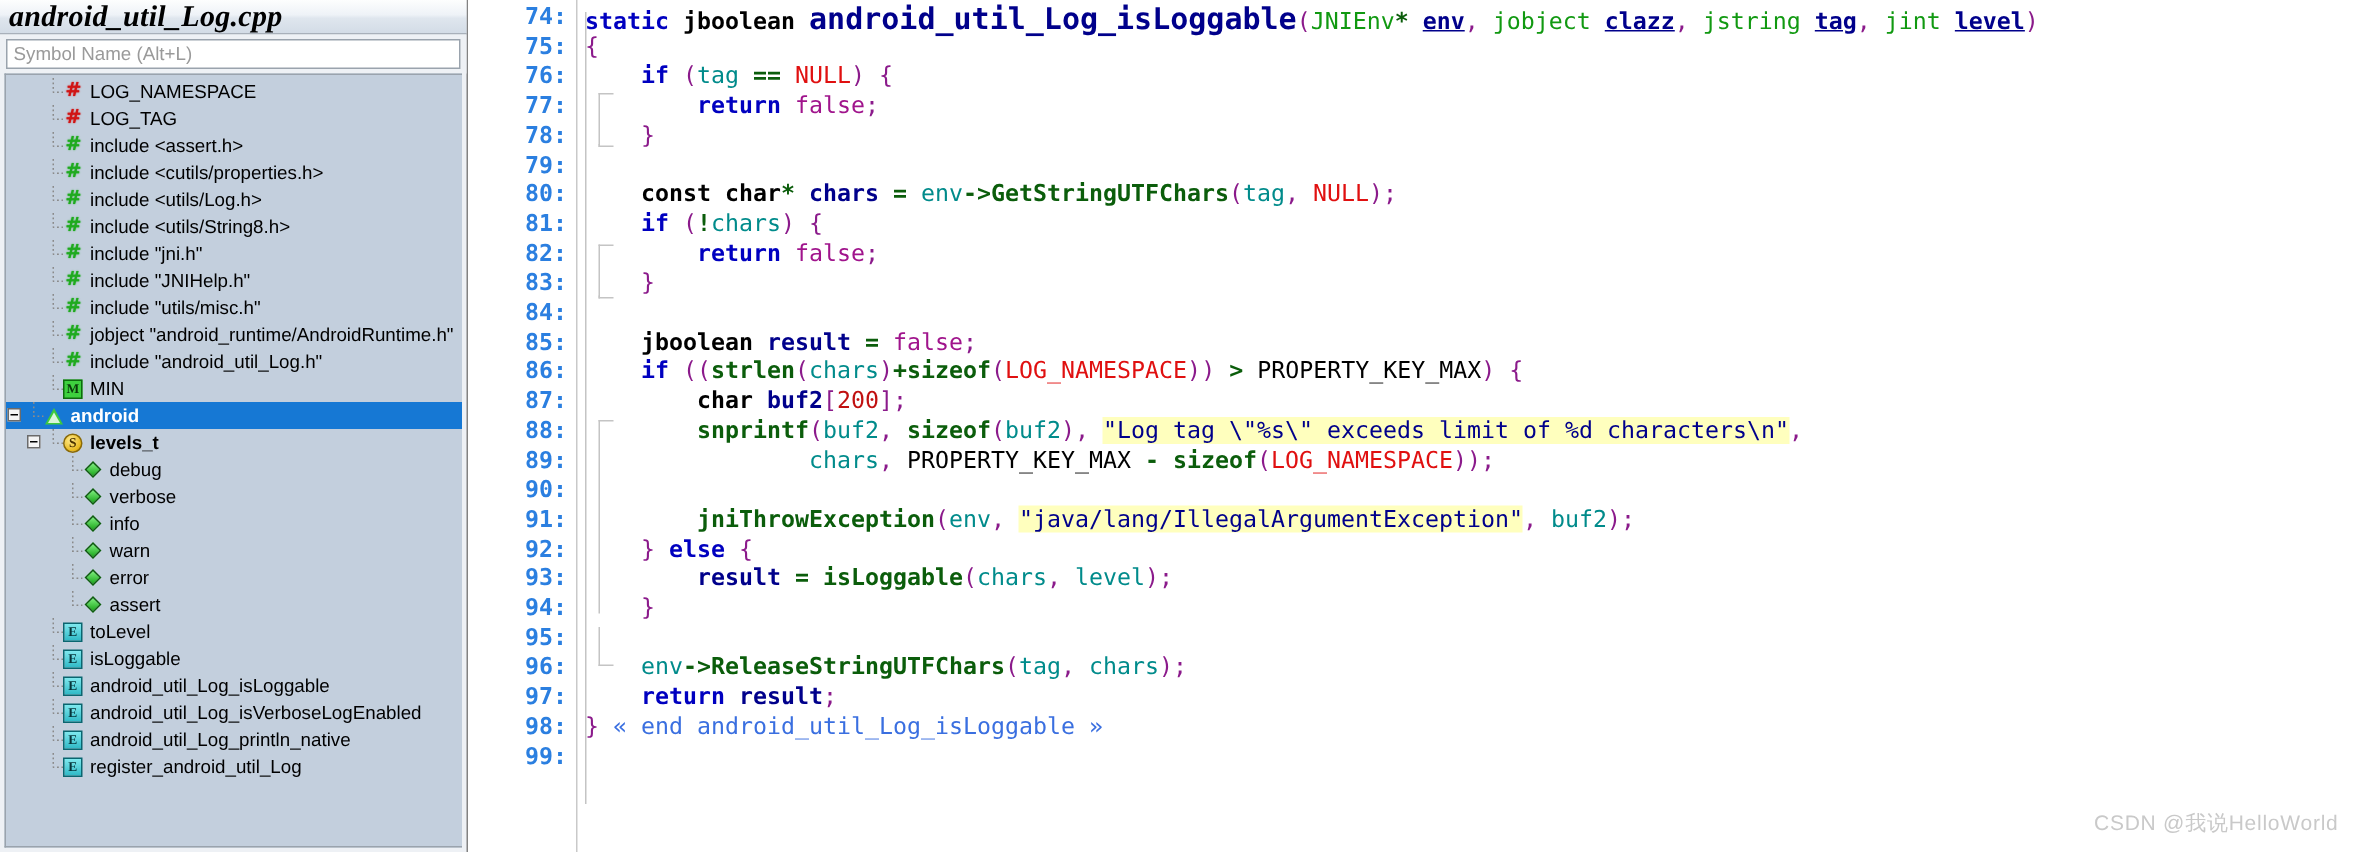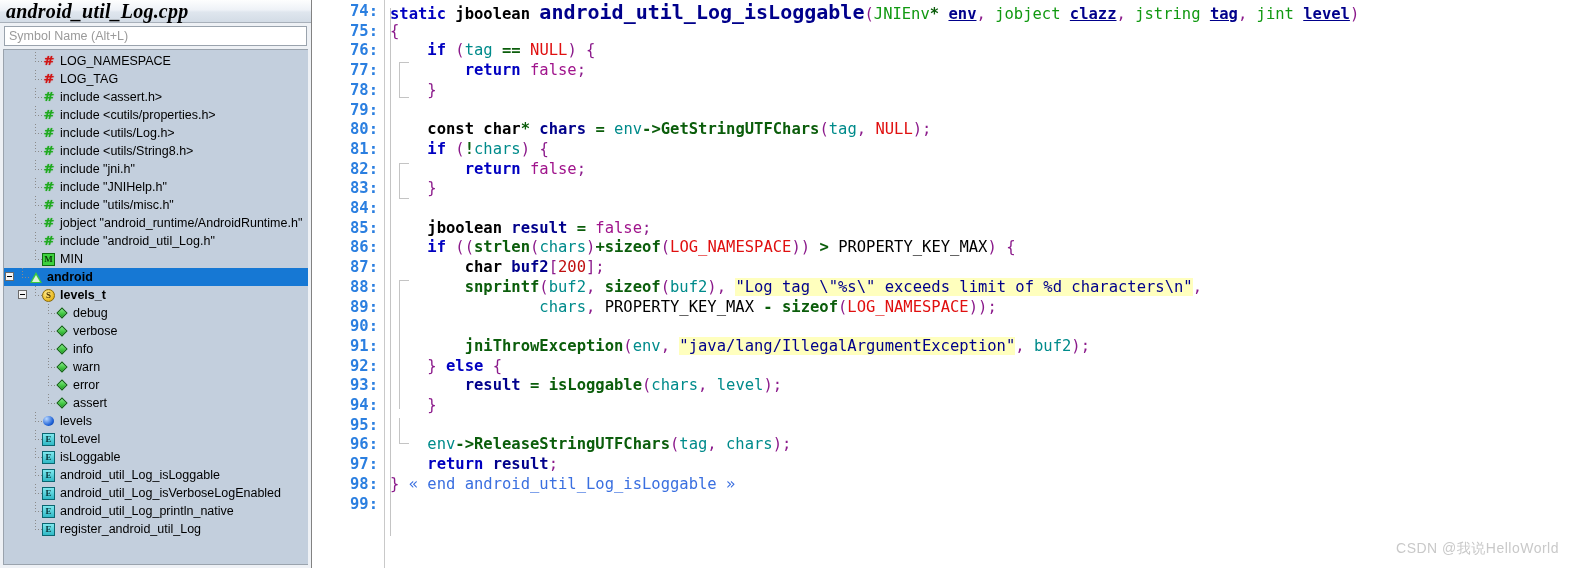--- a/index.html
+++ b/index.html
@@ -50,21 +50,21 @@
   }
   .tree{
     padding:2px 0 0 0;
     font-family:"Liberation Sans", sans-serif;
     font-size:12.5px;color:#000;
   }
   .trow{
     height:18px;display:flex;align-items:center;
     white-space:nowrap;position:relative;
   }
-  .trow.selected{background:#1678d4;color:#000000;font-weight:bold;text-align:center;}
+  .trow.selected{background:#1678d4;color:#ffffff;font-weight:bold;text-align:center;}
   .tlabel{line-height:18px;}
   .indent{display:inline-block;height:18px;flex:0 0 auto;}
   .elbow{
     display:inline-block;width:12px;height:18px;flex:0 0 auto;position:relative;
   }
   .elbow:before{
     content:"";position:absolute;left:5px;top:0;width:1px;height:9px;
     background-image:linear-gradient(to bottom,#8a8a8a 50%,transparent 0%);
     background-size:1px 3px;background-repeat:repeat-y;
   }
@@ -335,26 +335,20 @@
           </div>
           <div class="trow">
             <span class="indent" style="width: 39px;"></span>
             <span class="elbow"></span>
             <span class="ico ico-diam"></span>
             <span class="tlabel">assert</span>
           </div>
           <div class="trow">
             <span class="indent" style="width: 26px;"></span>
             <span class="elbow"></span>
-            <span class="ico ico-sph"></span>
-            <span class="tlabel">levels</span>
-          </div>
-          <div class="trow">
-            <span class="indent" style="width: 26px;"></span>
-            <span class="elbow"></span>
             <span class="ico">
               <span class="ico-fbox" style="display: block;">E</span>
             </span>
             <span class="tlabel">toLevel</span>
           </div>
           <div class="trow">
             <span class="indent" style="width: 26px;"></span>
             <span class="elbow"></span>
             <span class="ico">
               <span class="ico-fbox" style="display: block;">E</span>

